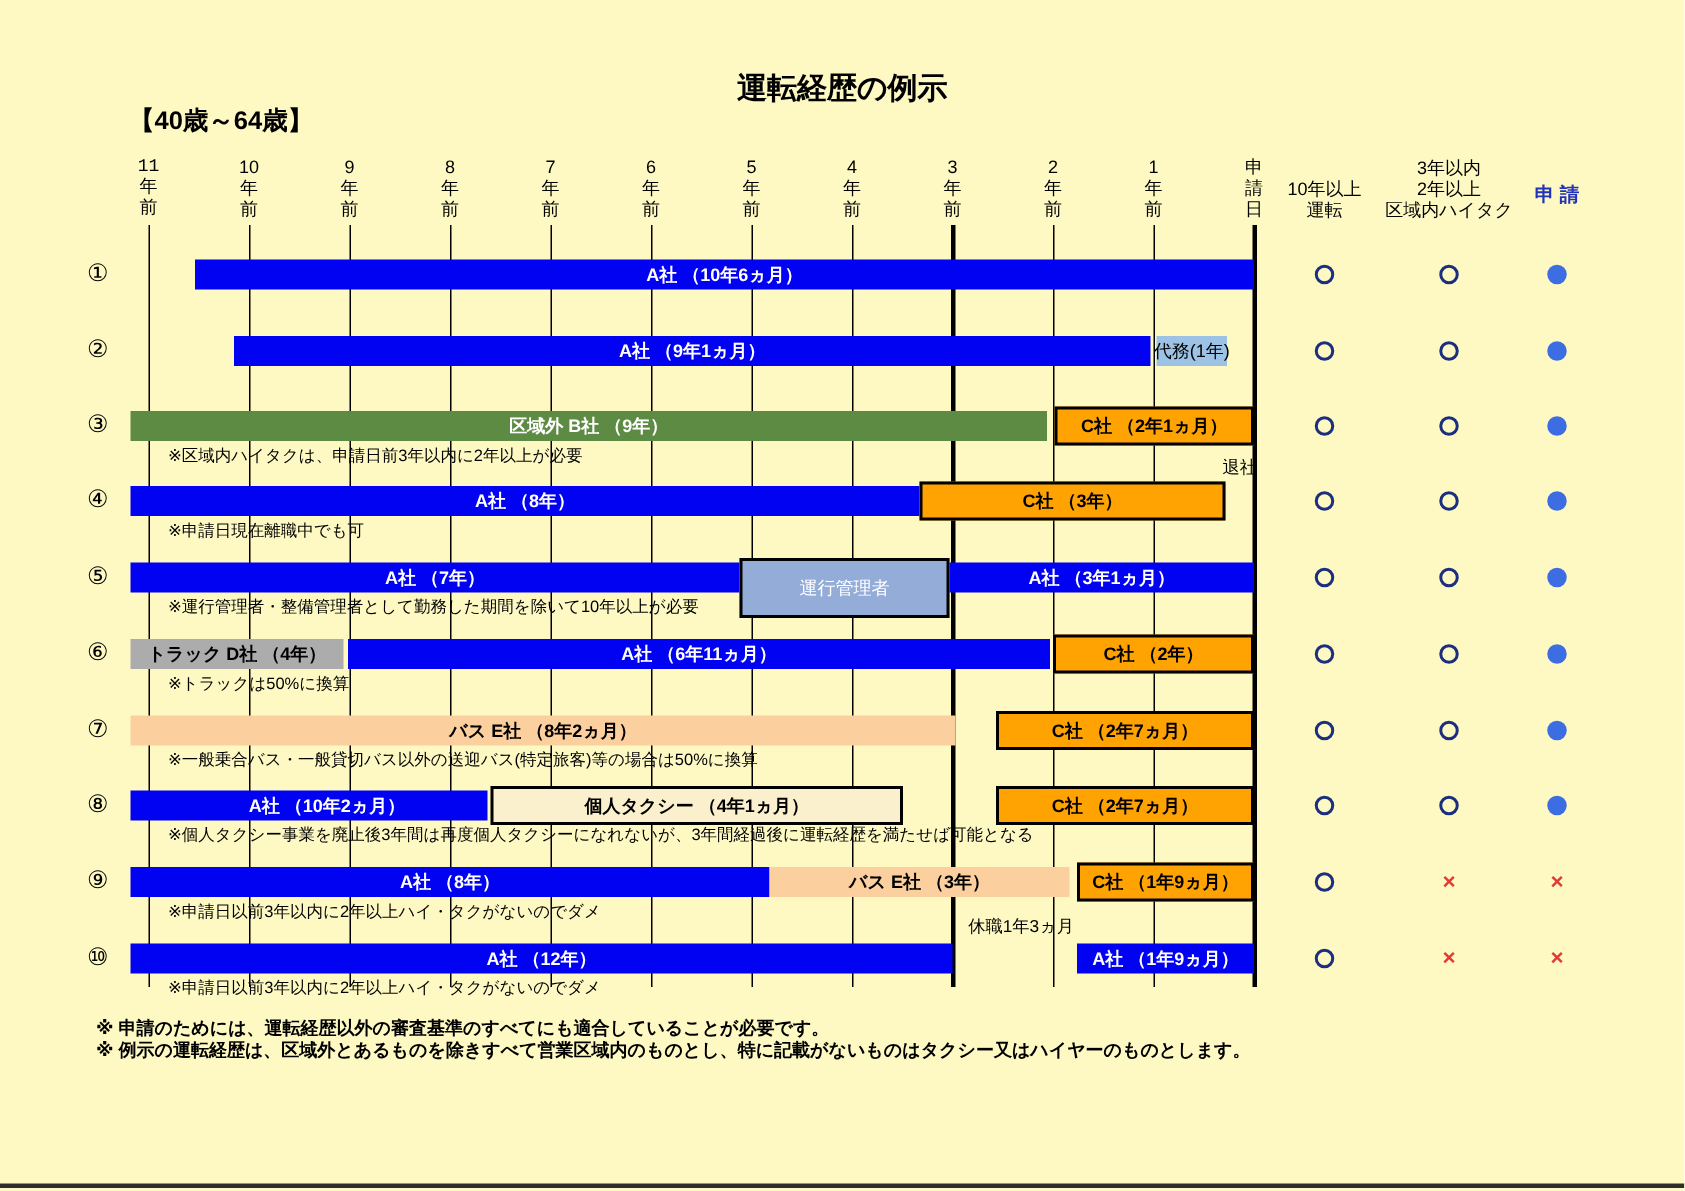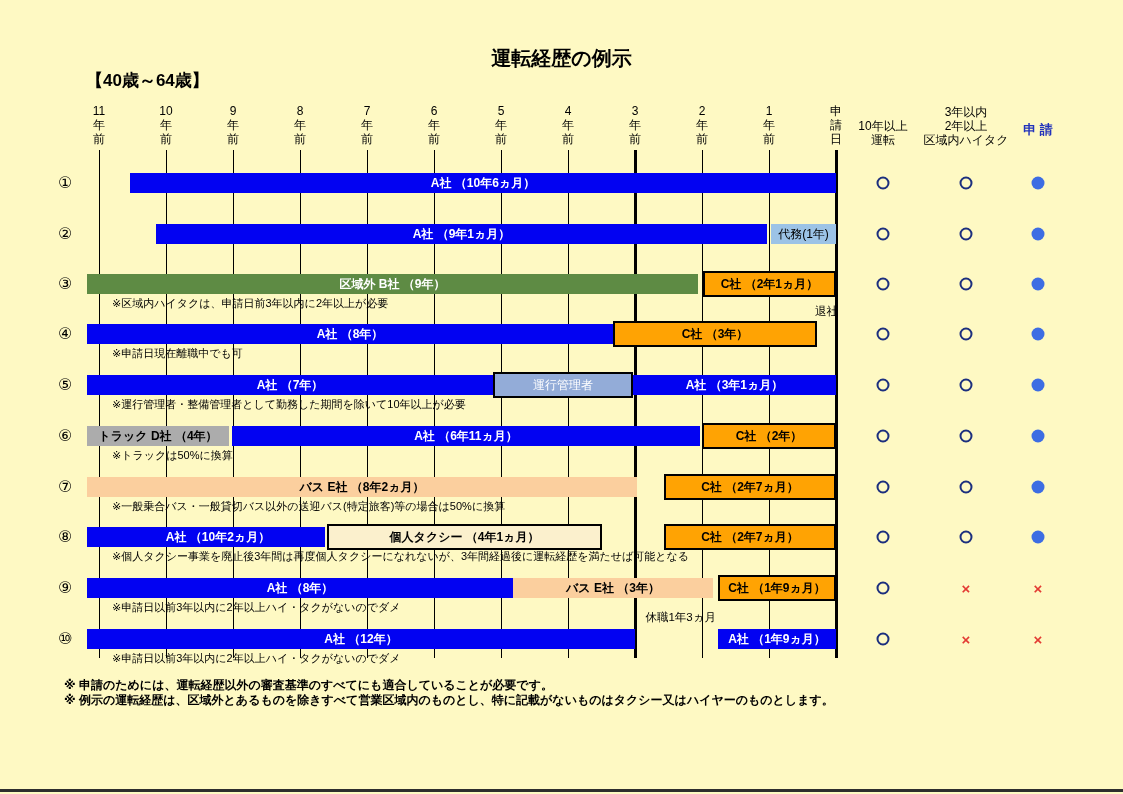--- a/index.html
+++ b/index.html
@@ -21,21 +21,21 @@
   .footnote{position:absolute;font-size:12px;font-weight:bold;white-space:nowrap;}
   #bottomrule{position:absolute;left:0;top:789px;width:1123px;height:3px;background:#2e2e2e;}
 </style>
 </head>
 <body>
 
 <div id="stage">
   <div id="title">運転経歴の例示</div>
   <div id="subtitle">【40歳～64歳】</div>
   <div id="chart">
-      <div class="tl-label" style="left: 99px; top: 104px;">11
+      <div class="tl-label" style="left: 99px; top: 104px; font-family: Liberation Mono, monospace;">11
 年
 前</div>
       <div class="vline" style="left: 98.5px; top: 150px; width: 1px; height: 508px;"></div>
       <div class="tl-label" style="left: 166px; top: 104px;">10
 年
 前</div>
       <div class="vline" style="left: 165.5px; top: 150px; width: 1px; height: 508px;"></div>
       <div class="tl-label" style="left: 233px; top: 104px;">9
 年
 前</div>
@@ -82,42 +82,42 @@
 2年以上
 区域内ハイタク</div>
       <div class="res-header" style="left: 1038px; top: 123px; color: rgb(34, 51, 187); font-weight: bold; font-size: 13px;">申 請</div>
       <div class="row-num" style="left: 58px; top: 183px;">①</div>
       <div class="bar" style="left: 130px; width: 706px; background: rgb(2, 2, 242); color: rgb(255, 255, 255); top: 173px; height: 20px; font-weight: bold;">A社 （10年6ヵ月）</div>
       <div class="mark circle" style="left: 883px; top: 183px; border-color: rgb(28, 47, 126);"></div>
       <div class="mark circle" style="left: 966px; top: 183px; border-color: rgb(28, 47, 126);"></div>
       <div class="mark dot" style="left: 1038px; top: 183px; background: rgb(61, 109, 227);"></div>
       <div class="row-num" style="left: 58px; top: 234px;">②</div>
       <div class="bar" style="left: 156px; width: 611px; background: rgb(2, 2, 242); color: rgb(255, 255, 255); top: 224px; height: 20px; font-weight: bold;">A社 （9年1ヵ月）</div>
-      <div class="bar" style="left: 771px; width: 65px; background: rgb(156, 195, 230); color: rgb(0, 0, 0); top: 224px; height: 20px;">代務(1年)</div>
+      <div class="bar" style="left: 771px; width: 47px; background: rgb(156, 195, 230); color: rgb(0, 0, 0); top: 224px; height: 20px;">代務(1年)</div>
       <div class="mark circle" style="left: 883px; top: 234px; border-color: rgb(28, 47, 126);"></div>
       <div class="mark circle" style="left: 966px; top: 234px; border-color: rgb(28, 47, 126);"></div>
       <div class="mark dot" style="left: 1038px; top: 234px; background: rgb(61, 109, 227);"></div>
       <div class="row-num" style="left: 58px; top: 284px;">③</div>
       <div class="bar" style="left: 87px; width: 611px; background: rgb(94, 139, 68); color: rgb(255, 255, 255); top: 274px; height: 20px; font-weight: bold;">区域外  B社 （9年）</div>
       <div class="bar" style="left: 703px; width: 133px; background: rgb(255, 163, 3); color: rgb(0, 0, 0); top: 271px; height: 26px; border: 2px solid rgb(0, 0, 0); font-weight: bold;">C社 （2年1ヵ月）</div>
       <div class="note" style="left: 112px; top: 296px;">※区域内ハイタクは、申請日前3年以内に2年以上が必要</div>
       <div class="mark circle" style="left: 883px; top: 284px; border-color: rgb(28, 47, 126);"></div>
       <div class="mark circle" style="left: 966px; top: 284px; border-color: rgb(28, 47, 126);"></div>
       <div class="mark dot" style="left: 1038px; top: 284px; background: rgb(61, 109, 227);"></div>
       <div class="row-num" style="left: 58px; top: 334px;">④</div>
       <div class="bar" style="left: 87px; width: 526px; background: rgb(2, 2, 242); color: rgb(255, 255, 255); top: 324px; height: 20px; font-weight: bold;">A社 （8年）</div>
       <div class="bar" style="left: 613px; width: 204px; background: rgb(255, 163, 3); color: rgb(0, 0, 0); top: 321px; height: 26px; border: 2px solid rgb(0, 0, 0); font-weight: bold;">C社 （3年）</div>
       <div class="note" style="left: 112px; top: 346px;">※申請日現在離職中でも可</div>
       <div class="flag" style="left: 838px; top: 304px;">退社</div>
       <div class="mark circle" style="left: 883px; top: 334px; border-color: rgb(28, 47, 126);"></div>
       <div class="mark circle" style="left: 966px; top: 334px; border-color: rgb(28, 47, 126);"></div>
       <div class="mark dot" style="left: 1038px; top: 334px; background: rgb(61, 109, 227);"></div>
       <div class="row-num" style="left: 58px; top: 385px;">⑤</div>
       <div class="bar" style="left: 87px; width: 406px; background: rgb(2, 2, 242); color: rgb(255, 255, 255); top: 375px; height: 20px; font-weight: bold;">A社 （7年）</div>
-      <div class="bar" style="left: 493px; width: 140px; background: rgb(147, 172, 216); color: rgb(255, 255, 255); top: 372px; height: 26px; border: 2px solid rgb(0, 0, 0);">運行管理者</div>
+      <div class="bar" style="left: 493px; width: 140px; background: rgb(147, 172, 216); color: rgb(255, 255, 255); top: 372px; height: 40px; border: 2px solid rgb(0, 0, 0);">運行管理者</div>
       <div class="bar" style="left: 633px; width: 203px; background: rgb(2, 2, 242); color: rgb(255, 255, 255); top: 375px; height: 20px; font-weight: bold;">A社 （3年1ヵ月）</div>
       <div class="note" style="left: 112px; top: 397px;">※運行管理者・整備管理者として勤務した期間を除いて10年以上が必要</div>
       <div class="mark circle" style="left: 883px; top: 385px; border-color: rgb(28, 47, 126);"></div>
       <div class="mark circle" style="left: 966px; top: 385px; border-color: rgb(28, 47, 126);"></div>
       <div class="mark dot" style="left: 1038px; top: 385px; background: rgb(61, 109, 227);"></div>
       <div class="row-num" style="left: 58px; top: 436px;">⑥</div>
       <div class="bar" style="left: 87px; width: 142px; background: rgb(172, 172, 172); color: rgb(0, 0, 0); top: 426px; height: 20px; font-weight: bold;">トラック D社 （4年）</div>
       <div class="bar" style="left: 232px; width: 468px; background: rgb(2, 2, 242); color: rgb(255, 255, 255); top: 426px; height: 20px; font-weight: bold;">A社 （6年11ヵ月）</div>
       <div class="bar" style="left: 702px; width: 134px; background: rgb(255, 163, 3); color: rgb(0, 0, 0); top: 423px; height: 26px; border: 2px solid rgb(0, 0, 0); font-weight: bold;">C社 （2年）</div>
       <div class="note" style="left: 112px; top: 448px;">※トラックは50%に換算</div>

